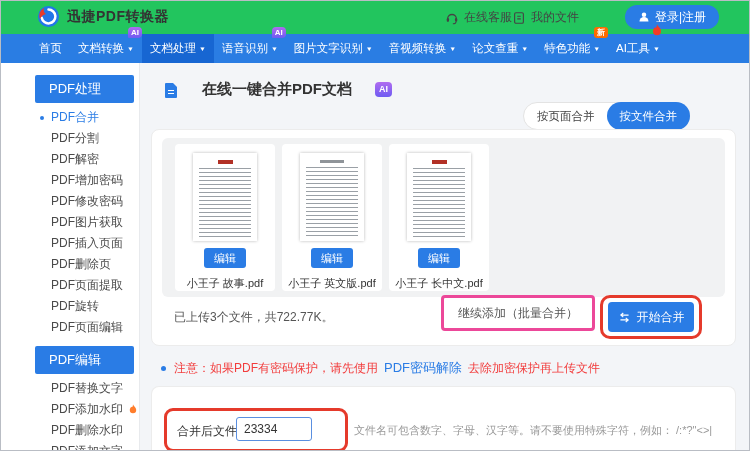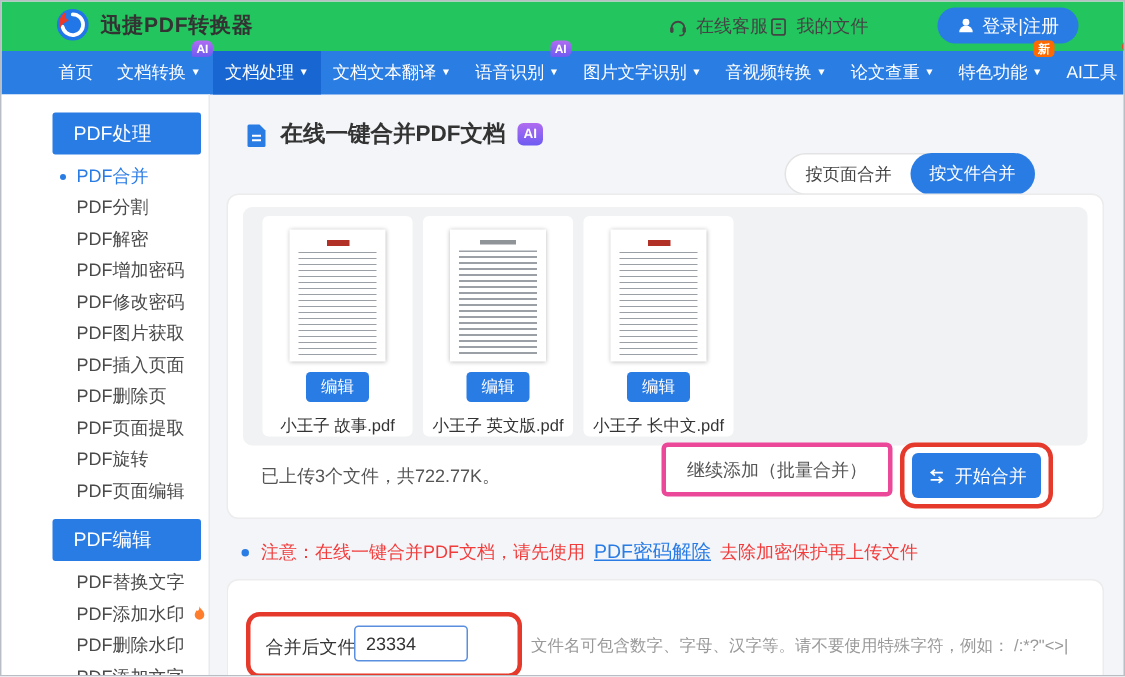--- a/index.html
+++ b/index.html
@@ -33,21 +33,21 @@
            padding-top:12px;box-sizing:border-box;overflow:hidden;}
   .side-header{margin:0 0 4px 34px;width:99px;height:28px;line-height:28px;box-sizing:border-box;
                padding-left:14px;background:#2a7ce5;color:#fff;font-size:13px;border-radius:2px;cursor:pointer;}
   .side-header.second{margin-top:8px;}
   .side-item{position:relative;height:21px;line-height:21px;padding-left:50px;font-size:12px;color:#4a4a4a;
              white-space:nowrap;cursor:pointer;}
   .side-item.active{color:#2a7ce5;}
   .side-dot{position:absolute;left:39px;top:9px;width:4px;height:4px;border-radius:50%;background:#2a7ce5;}
   .side-fire{display:inline-block;width:8px;height:10px;margin-left:3px;vertical-align:-1px;}
   
-  .main-title{position:absolute;left:162px;top:79px;display:flex;align-items:center;gap:8px;}
+  .main-title{position:absolute;left:162px;top:79px;display:flex;align-items:center;gap:23px;}
   .main-title svg{width:16px;height:16px;}
   .main-title .t{font-size:15px;font-weight:bold;color:#333;}
   .ai-badge{height:15px;line-height:15px;padding:0 4px;border-radius:4px;font-size:9px;font-weight:bold;
             color:#fff;background:linear-gradient(180deg,#b06cf0,#6e5bf2);}
   
   .merge-toggle{position:absolute;top:101px;right:59px;height:26px;display:flex;align-items:center;
                 background:#fff;border:1px solid #e3e3e3;border-radius:14px;font-size:11.5px;}
   .seg-page{padding:0 13px;color:#444;cursor:pointer;}
   .seg-file{height:28px;line-height:28px;margin:-1px;padding:0 13px;background:#2a7ce5;color:#fff;
             border-radius:14px;cursor:pointer;}
@@ -70,21 +70,21 @@
   .continue-btn{position:absolute;right:140px;bottom:14px;height:30px;line-height:30px;padding:0 14px;
                 background:#fff;border:3px solid #ec4899;border-radius:4px;font-size:12px;color:#555;cursor:pointer;}
   .start-annotation{position:absolute;right:33px;bottom:6px;border:3px solid #e53a2b;border-radius:10px;
                     padding:4px 5px;}
   .start-btn{width:86px;height:30px;background:#2a7ce5;border-radius:4px;color:#fff;font-size:12px;
              display:flex;align-items:center;justify-content:center;gap:6px;cursor:pointer;}
   .start-btn svg{width:13px;height:13px;}
   
   .note{position:absolute;left:160px;top:358px;display:flex;align-items:center;font-size:12px;color:#f23c3c;}
   .note-dot{width:5px;height:5px;border-radius:50%;background:#2a7ce5;margin-right:8px;}
-  .note-link{color:#2a7ce5;margin:0 6px;cursor:pointer;font-size:13px;text-decoration:underline;}
+  .note-link{color:#2a7ce5;margin:0 6px;cursor:pointer;font-size:13px;}
   
   .settings{position:absolute;left:150px;top:385px;width:585px;height:66px;background:#fff;
             border:1px solid #ececec;border-bottom:none;border-radius:8px 8px 0 0;box-sizing:border-box;}
   .settings-title{position:absolute;top:7px;left:0;width:100%;text-align:center;font-size:13px;
                   color:#2a7ce5;font-weight:bold;}
   .fn-label{position:absolute;left:25px;top:32px;font-size:12px;color:#333;line-height:24px;}
   .fn-input{position:absolute;left:84px;top:30px;width:76px;height:24px;box-sizing:border-box;
             border:1px solid #5a8fe0;border-radius:3px;font-size:12px;padding:0 7px;color:#333;outline:none;
             font-family:"Liberation Sans","DejaVu Sans",sans-serif;}
   .fn-annotation{position:absolute;left:12px;top:21px;width:178px;height:38px;border:3px solid #e53a2b;
@@ -136,24 +136,20 @@
     <div class="nav-item">
       <span>首页</span>
     </div>
     <div class="nav-item">
       <span>文档转换</span>
       <span class="nav-arrow">▼</span>
       <span class="nav-badge">AI</span>
     </div>
     <div class="nav-item active">
       <span>文档处理</span>
-      <span class="nav-arrow">▼</span>
-    </div>
-    <div class="nav-item">
-      <span>文档文本翻译</span>
       <span class="nav-arrow">▼</span>
     </div>
     <div class="nav-item">
       <span>语音识别</span>
       <span class="nav-arrow">▼</span>
       <span class="nav-badge">AI</span>
     </div>
     <div class="nav-item">
       <span>图片文字识别</span>
       <span class="nav-arrow">▼</span>
@@ -260,21 +256,21 @@
           <path d="M13 5H4M6.5 2.5 3.5 5l3 2.5" stroke="#fff" stroke-width="1.4" fill="none"></path>
           <path d="M3 11h9M9.5 8.5l3 2.5-3 2.5" stroke="#fff" stroke-width="1.4" fill="none"></path>
         </svg>
         <span>开始合并</span>
       </div>
     </div>
   </div>
 
   <div class="note">
     <span class="note-dot"></span>
-    <span>注意：在线一键合并PDF文档，请先使用</span>
+    <span>注意：如果PDF有密码保护，请先使用</span>
     <span class="note-link">PDF密码解除</span>
     <span>去除加密保护再上传文件</span>
   </div>
 
   <div class="settings">
     <div class="fn-label">合并后文件名</div>
     <input class="fn-input" type="text" value="23334" style="">
     <div class="fn-annotation"></div>
     <div class="fn-hint">文件名可包含数字、字母、汉字等。请不要使用特殊字符，例如： /:*?"&lt;&gt;|</div>
   </div>

